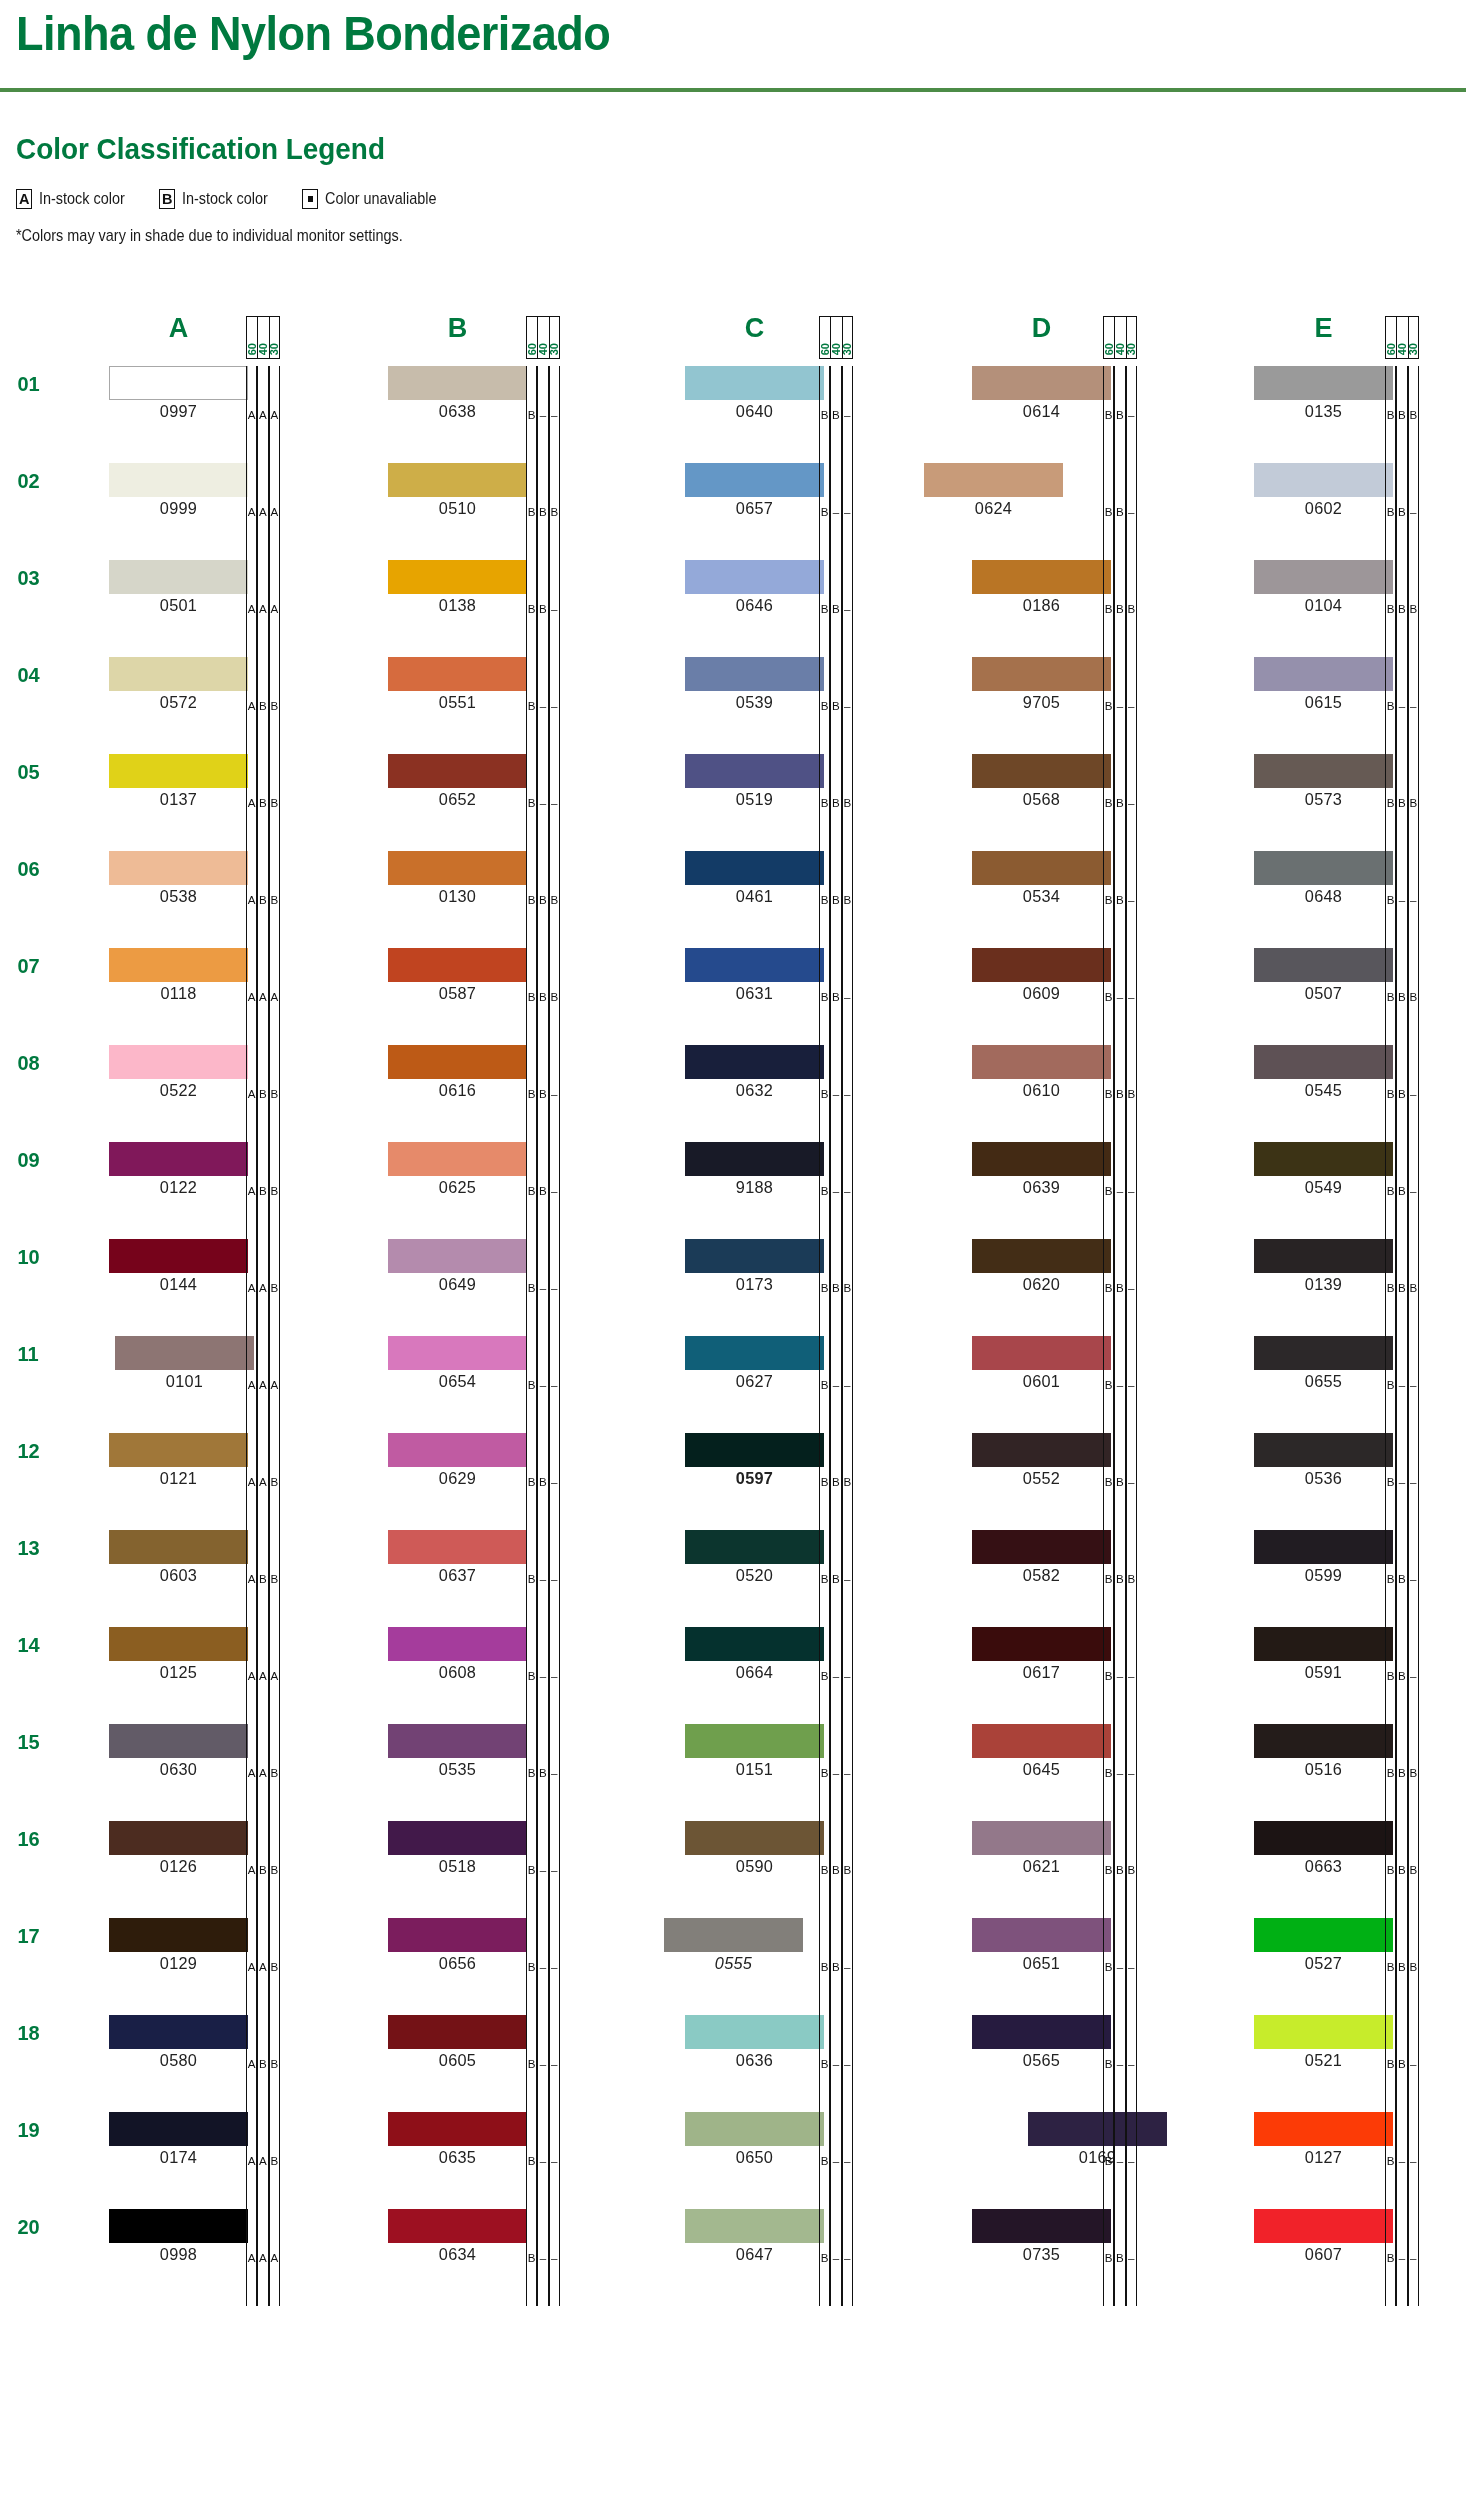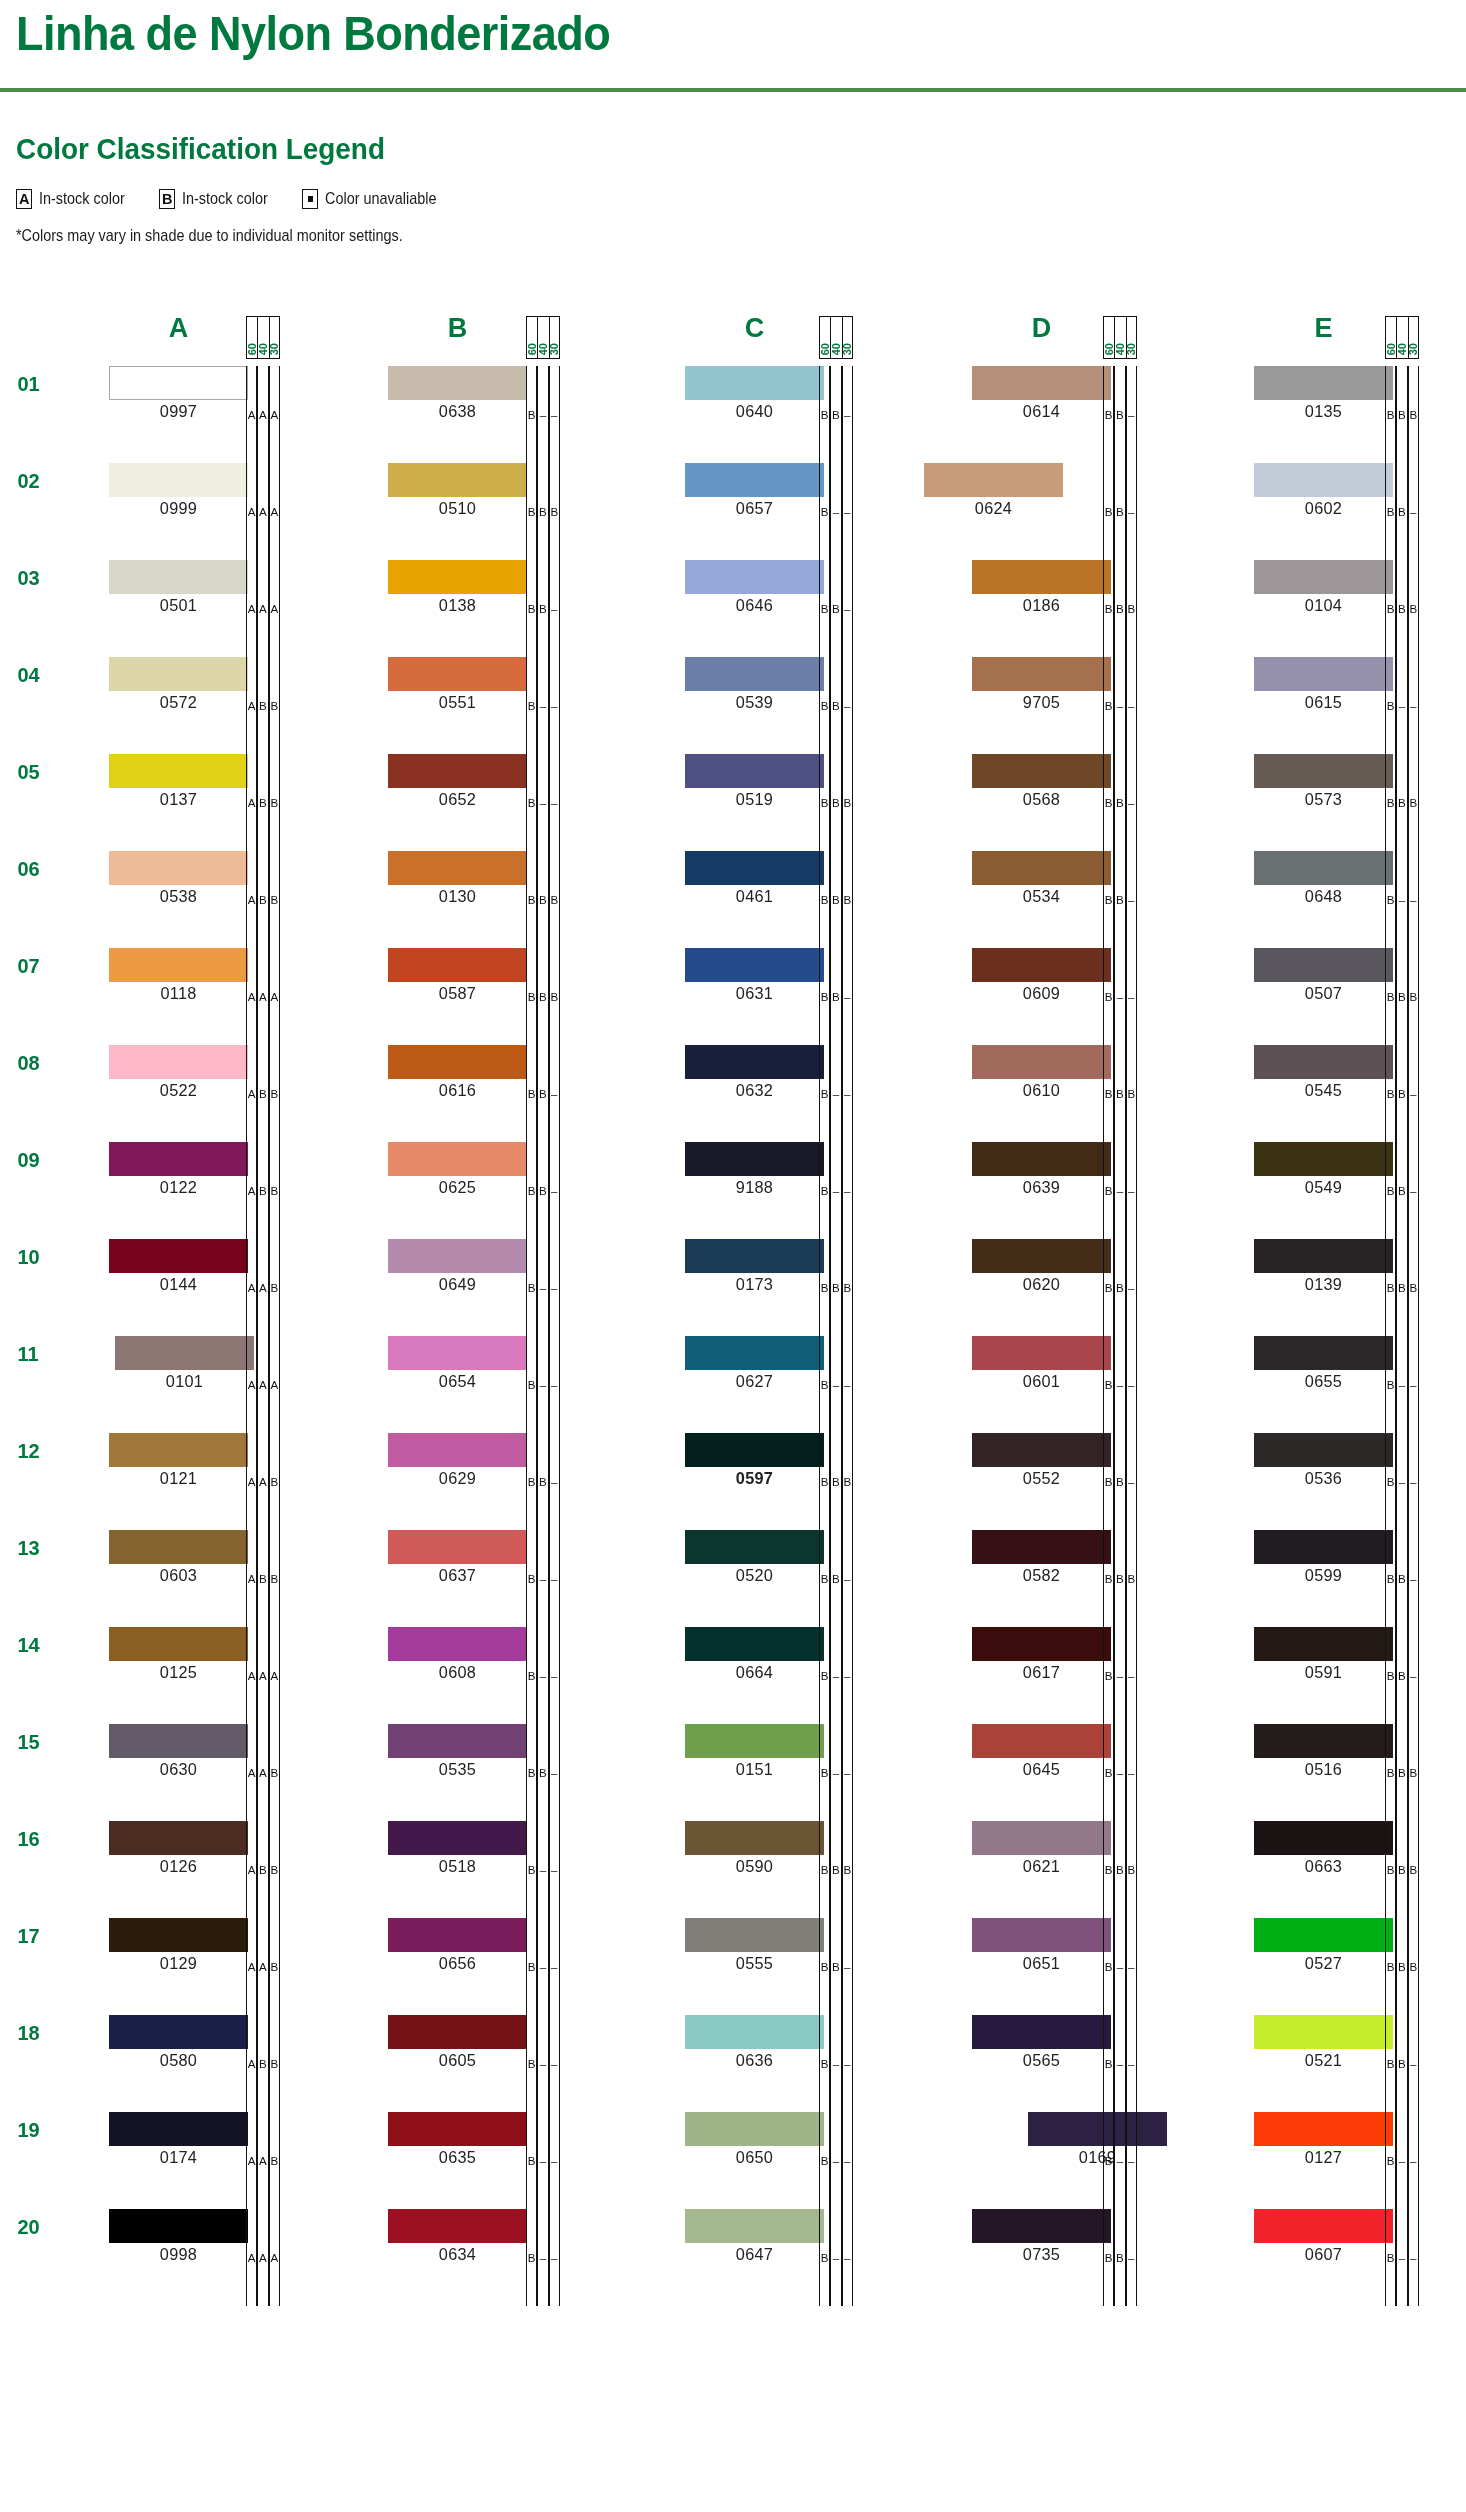--- a/index.html
+++ b/index.html
@@ -1038,21 +1038,21 @@
         </div>
         <div class="cell" style="left: 388px; width: 139px;">
           <div class="swatch" style="background: rgb(123, 29, 93);"></div>
           <div class="code">0656</div>
         </div>
         <div class="marks" style="left: 526px; height: 97px; top: 0px;">
           <div class="mark">B</div>
           <div class="mark dash"></div>
           <div class="mark dash"></div>
         </div>
-        <div class="cell" style="left: 685px; width: 139px;">
+        <div class="cell" style="left: 664px; width: 139px; font-style: italic;">
           <div class="swatch" style="background: rgb(130, 127, 122);"></div>
           <div class="code">0555</div>
         </div>
         <div class="marks" style="left: 819px; height: 97px; top: 0px;">
           <div class="mark">B</div>
           <div class="mark">B</div>
           <div class="mark dash"></div>
         </div>
         <div class="cell" style="left: 972px; width: 139px;">
           <div class="swatch" style="background: rgb(126, 82, 124);"></div>

